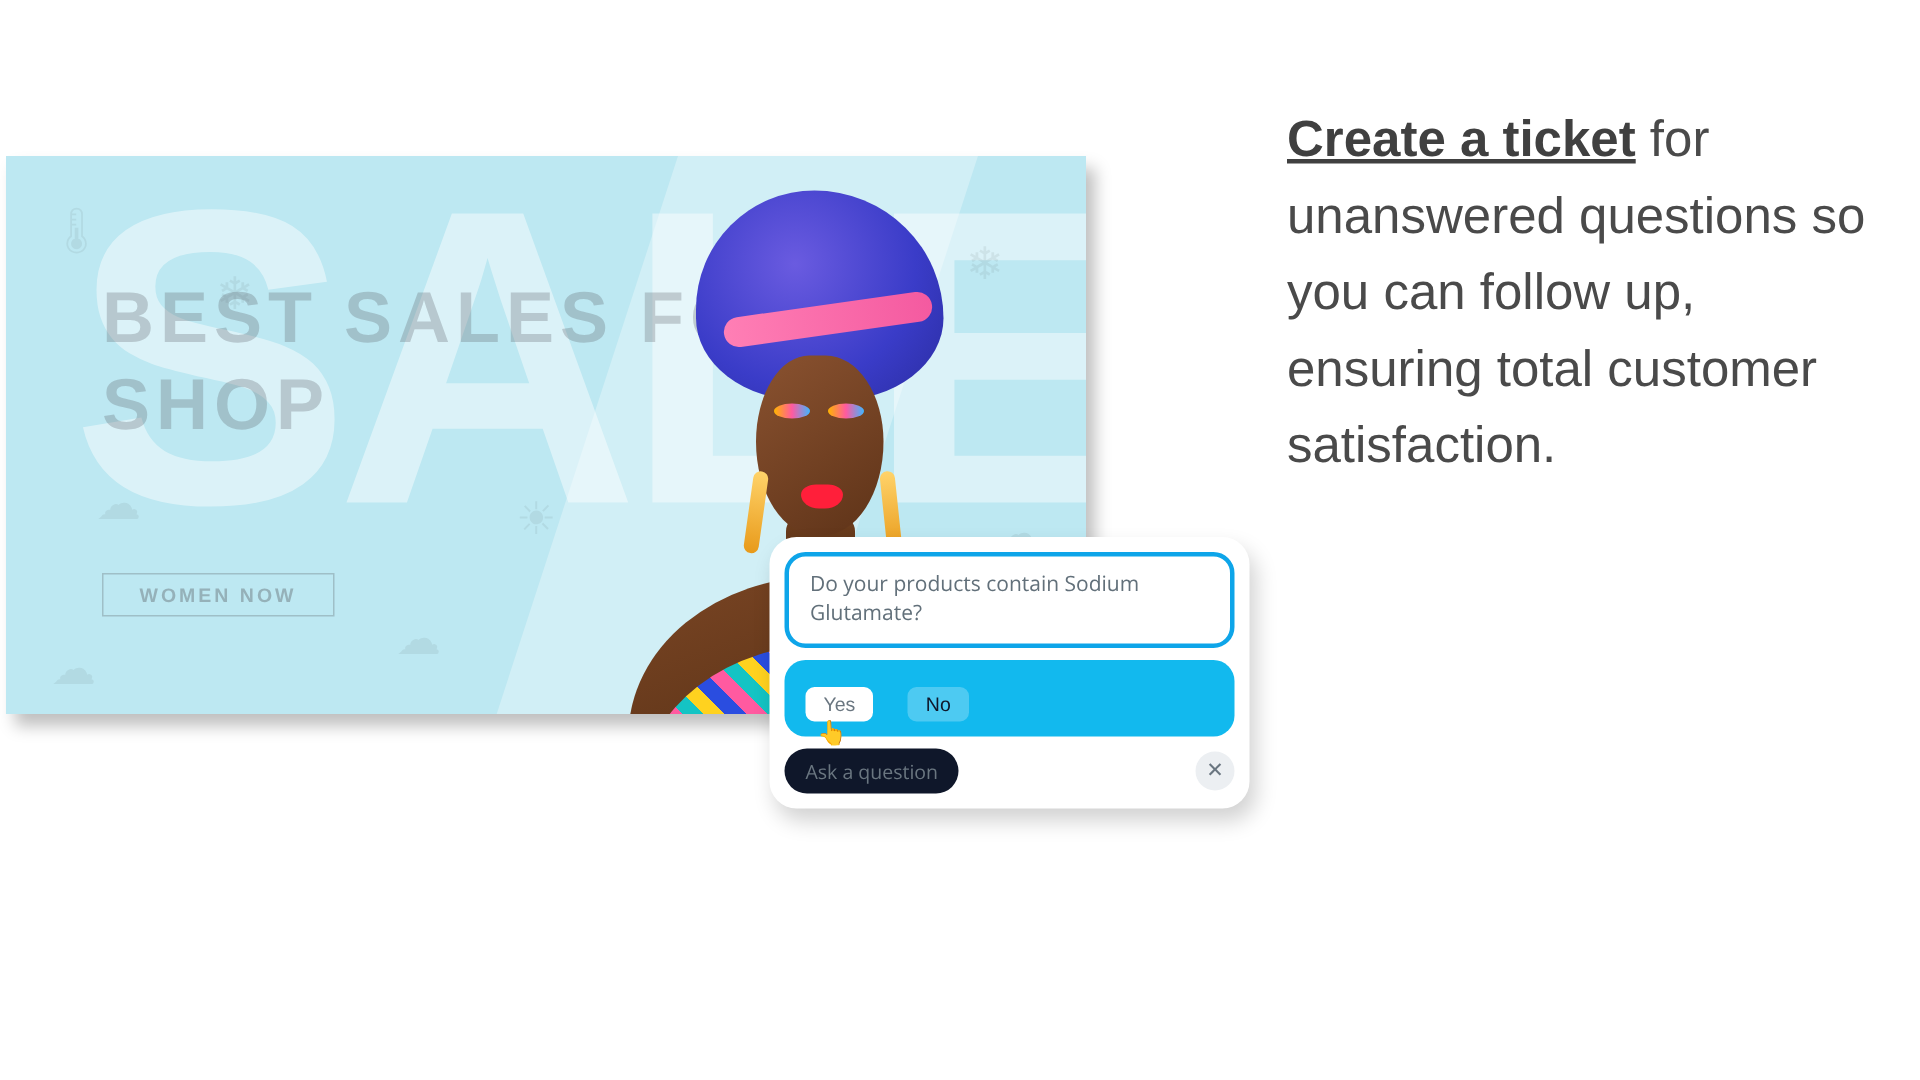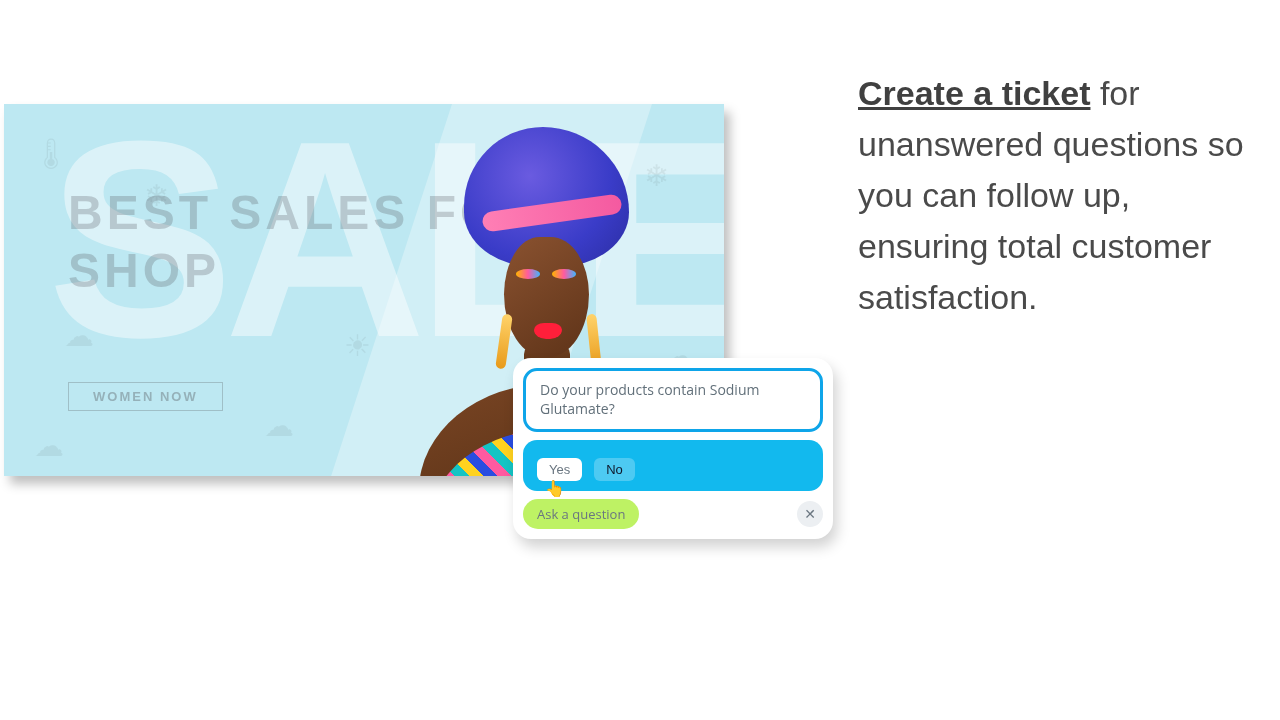--- a/index.html
+++ b/index.html
@@ -24,26 +24,26 @@
   .shoulders{position:absolute;left:35px;top:255px;width:260px;height:160px;background:linear-gradient(160deg,#7a4524,#4c2a10);border-radius:60% 60% 10% 10%/80% 80% 10% 10%}
   .dress{position:absolute;left:45px;top:300px;width:250px;height:120px;background:repeating-linear-gradient(45deg,#ffd21f 0 10px,#2a4de0 10px 20px,#ff5aa0 20px 30px,#14c4c4 30px 40px);border-radius:50% 50% 0 0/80% 80% 0 0}
   .earring{position:absolute;width:10px;height:55px;background:linear-gradient(180deg,#ffd36a,#e89a1a);border-radius:5px}
   .ear-l{left:115px;top:185px;transform:rotate(8deg)}
   .ear-r{left:205px;top:185px;transform:rotate(-6deg)}
   
   .chat{position:absolute;left:513px;top:358px;width:300px;background:#fff;border-radius:18px;box-shadow:4px 8px 14px rgba(0,0,0,.18);padding:10px 10px 10px 10px}
   .bubble{border-radius:14px;padding:10px 14px;font-size:14px;line-height:1.35;margin-bottom:8px}
   .bubble-user{background:#fff;color:#62707a;border:3px solid #0ea5e9}
   .bubble-bot{background:#12b9ee;color:#fff}
-  .btn-row{margin-top:8px;display:flex;gap:12px;align-items:flex-start;position:relative}
+  .btn-row{margin-top:8px;display:flex;gap:23px;align-items:flex-start;position:relative}
   .chat-btn{background:#fff;color:#6a7680;border:none;border-radius:6px;padding:4px 12px;font-size:13px;cursor:pointer}
   .chat-btn.secondary{background:rgba(255,255,255,.25);color:#0f172a}
   .cursor-hand{position:absolute;left:8px;top:20px;font-size:16px;pointer-events:none}
   .suggestions{display:flex;gap:8px;align-items:center;margin-top:6px}
-  .chip{background:#bef264;color:#6a7680;border-radius:16px;padding:6px 14px;font-size:13px;cursor:pointer}
+  .chip{background:#0f172a;color:#6a7680;border-radius:16px;padding:6px 14px;font-size:13px;cursor:pointer}
   .close-chip{margin-left:auto;width:26px;height:26px;border-radius:50%;background:#eceff2;display:flex;align-items:center;justify-content:center;color:#6a7680;cursor:pointer;font-size:14px}
   
   .copy{position:absolute;left:858px;top:68px;width:390px;color:#4a4a4a;font-size:34px;line-height:1.5;font-family:Liberation Sans, sans-serif}
   .copy .headline{font-weight:700;text-decoration:underline;color:#404040}
 </style>
 </head>
 <body>
 
 <div class="hero-wrap">
   <div class="hero-bg-sale">SALE</div>

